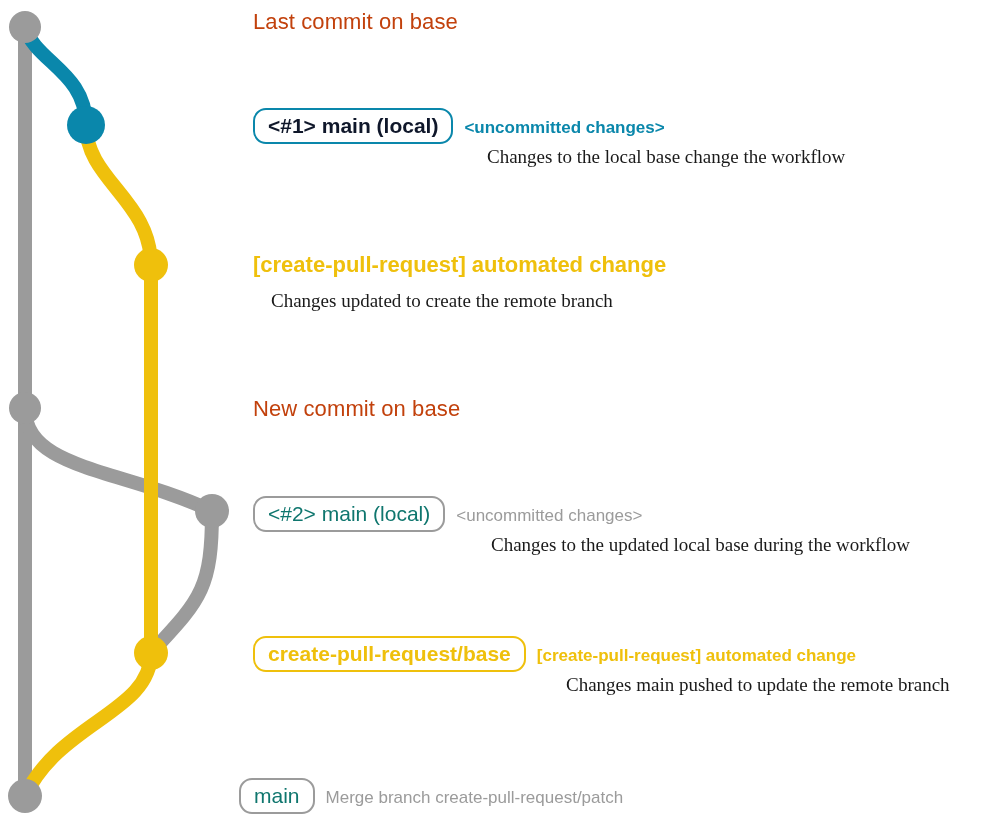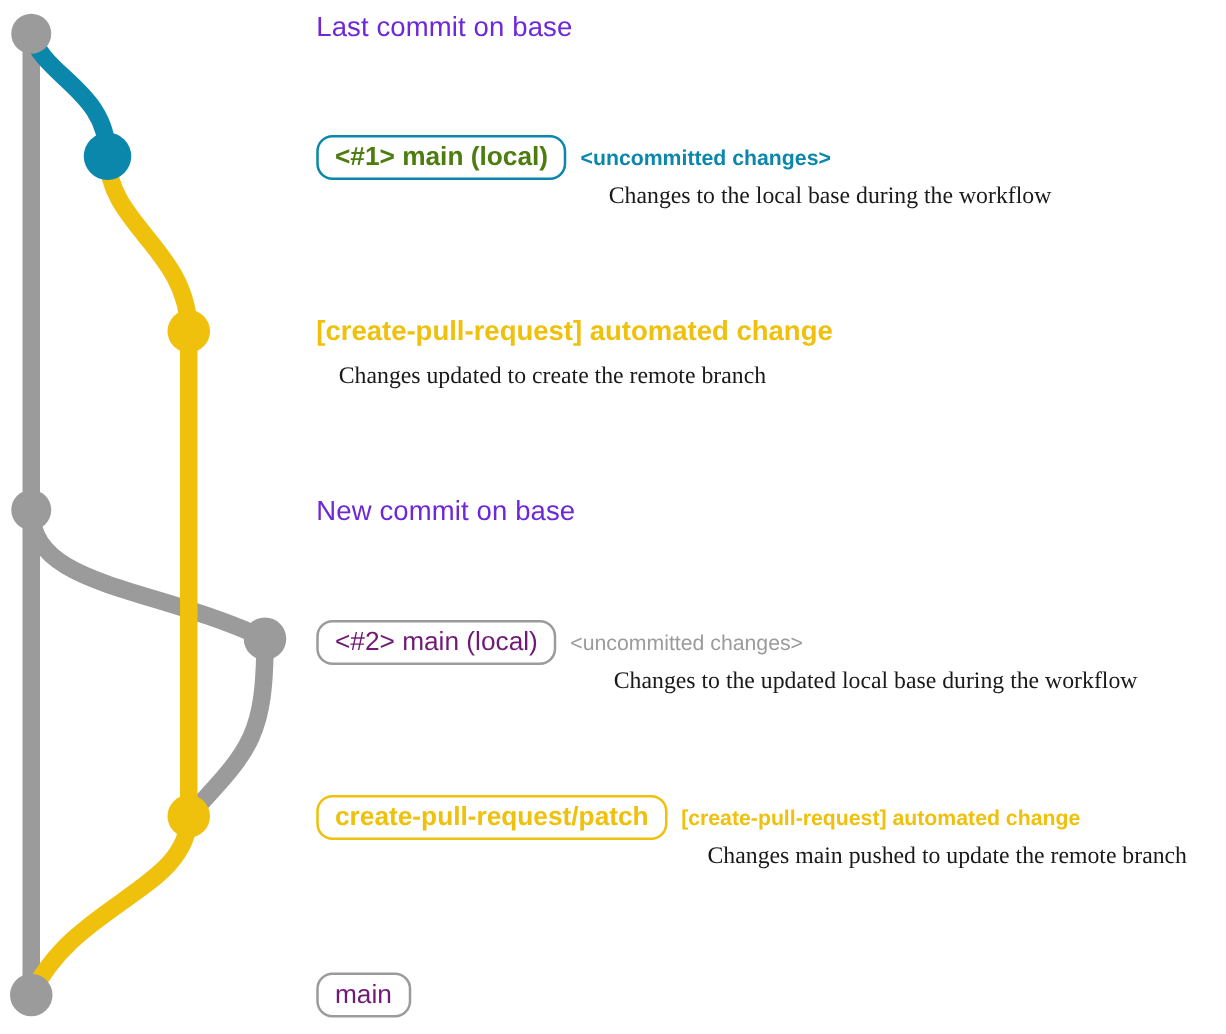--- a/index.html
+++ b/index.html
@@ -31,39 +31,39 @@
     display: flex;
     align-items: baseline;
     white-space: nowrap;
   }
 
   
   .headline {
     font-size: 22px;
     font-weight: 400;
     letter-spacing: 0.1px;
-    color: #6d28d9;
+    color: #c2410c;
   }
 
   
   .ref-pill {
     display: inline-block;
     border: 2px solid #9b9b9b;
     border-radius: 13px;
     padding: 4px 13px 5px 13px;
     font-size: 21px;
     line-height: 23px;
     font-weight: 400;
-    color: #701a75;
+    color: #0f766e;
     background: #ffffff;
     box-sizing: border-box;
   }
   .ref-pill.blue {
     border-color: #0a87ab;
-    color: #4d7c0f;
+    color: #0f172a;
     font-weight: 700;
     text-align: center;
   }
   .ref-pill.yellow {
     border-color: #efc00c;
     color: #efc00c;
     font-weight: 700;
   }
   .ref-pill.gray-bold {
     font-weight: 400;
@@ -102,21 +102,21 @@
   #row-last-commit      { left: 253px; top: 9px;   }
   #row-local-1          { left: 253px; top: 108px; }
   #note-local-1         { left: 487px; top: 146px; }
   #row-automated-1      { left: 253px; top: 253px; }
   #note-automated-1     { left: 271px; top: 290px; }
   #row-new-commit       { left: 253px; top: 396px; align-items: flex-end; }
   #row-local-2          { left: 253px; top: 496px; }
   #note-local-2         { left: 491px; top: 534px; text-align: center; }
   #row-automated-2      { left: 253px; top: 636px; }
   #note-automated-2     { left: 566px; top: 674px; }
-  #row-merge            { left: 253px; top: 778px; }
+  #row-merge            { left: 239px; top: 778px; }
 </style>
 </head>
 <body>
 
 <svg id="graph-svg" viewBox="0 0 981 827" xmlns="http://www.w3.org/2000/svg">
 
   <path d="M 25 27 L 25 796" fill="none" stroke="#9b9b9b" stroke-width="14" stroke-linecap="round"></path>
 
   <path d="M 25 408 C 25 470, 120 468, 212 511" fill="none" stroke="#9b9b9b" stroke-width="14" stroke-linecap="round"></path>
 
@@ -140,38 +140,39 @@
 </svg>
 
 <div class="row headline" id="row-last-commit">
   <span>Last commit on base</span>
 </div>
 
 <div class="row" id="row-local-1">
   <span class="ref-pill blue">&lt;#1&gt; main (local)</span>
   <span class="subject blue">&lt;uncommitted changes&gt;</span>
 </div>
-<div class="note" id="note-local-1">Changes to the local base during the workflow</div>
+<div class="note" id="note-local-1">Changes to the local base change the workflow</div>
 
 <div class="row" id="row-automated-1">
   <span class="subject-only yellow">[create-pull-request] automated change</span>
 </div>
 <div class="note" id="note-automated-1">Changes updated to create the remote branch</div>
 
 <div class="row headline" id="row-new-commit">
   <span>New commit on base</span>
 </div>
 
 <div class="row" id="row-local-2">
   <span class="ref-pill gray-bold">&lt;#2&gt; main (local)</span>
   <span class="subject gray">&lt;uncommitted changes&gt;</span>
 </div>
 <div class="note" id="note-local-2">Changes to the updated local base during the workflow</div>
 
 <div class="row" id="row-automated-2">
-  <span class="ref-pill yellow">create-pull-request/patch</span>
+  <span class="ref-pill yellow">create-pull-request/base</span>
   <span class="subject yellow">[create-pull-request] automated change</span>
 </div>
 <div class="note" id="note-automated-2">Changes main pushed to update the remote branch</div>
 
 <div class="row" id="row-merge">
   <span class="ref-pill gray-bold">main</span>
+  <span class="subject gray">Merge branch create-pull-request/patch</span>
 </div>
 
 </body></html>

